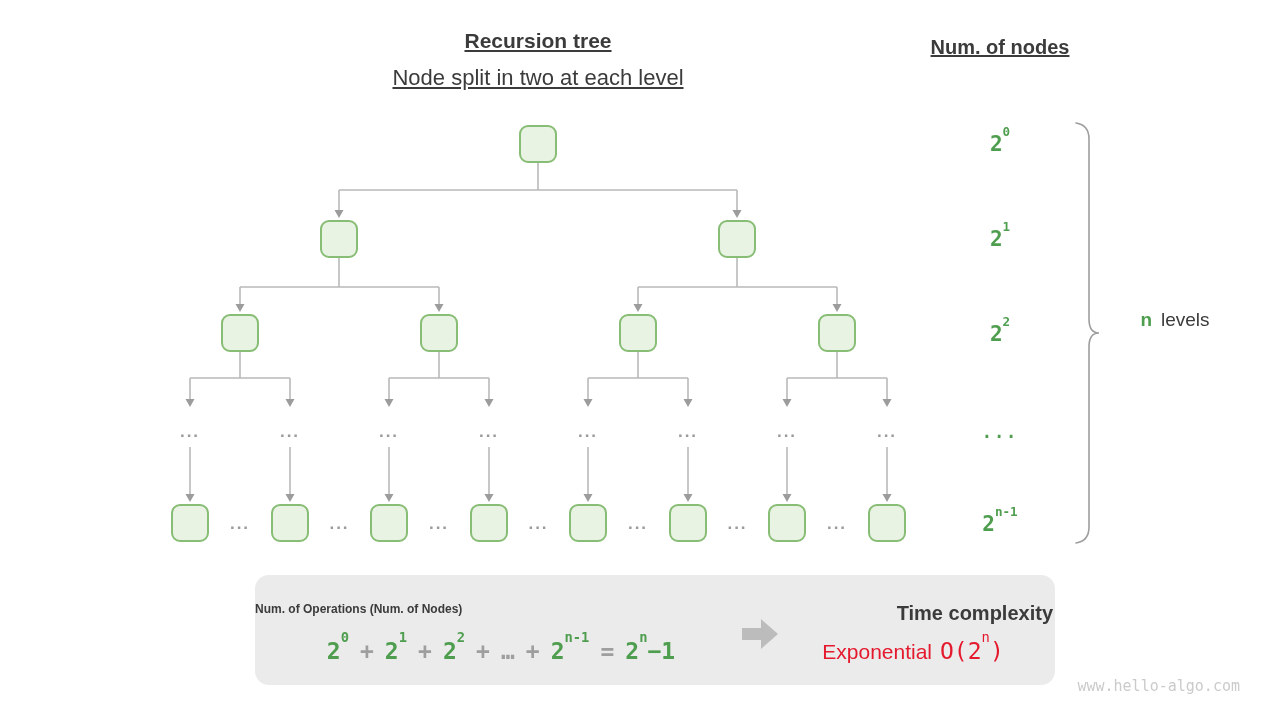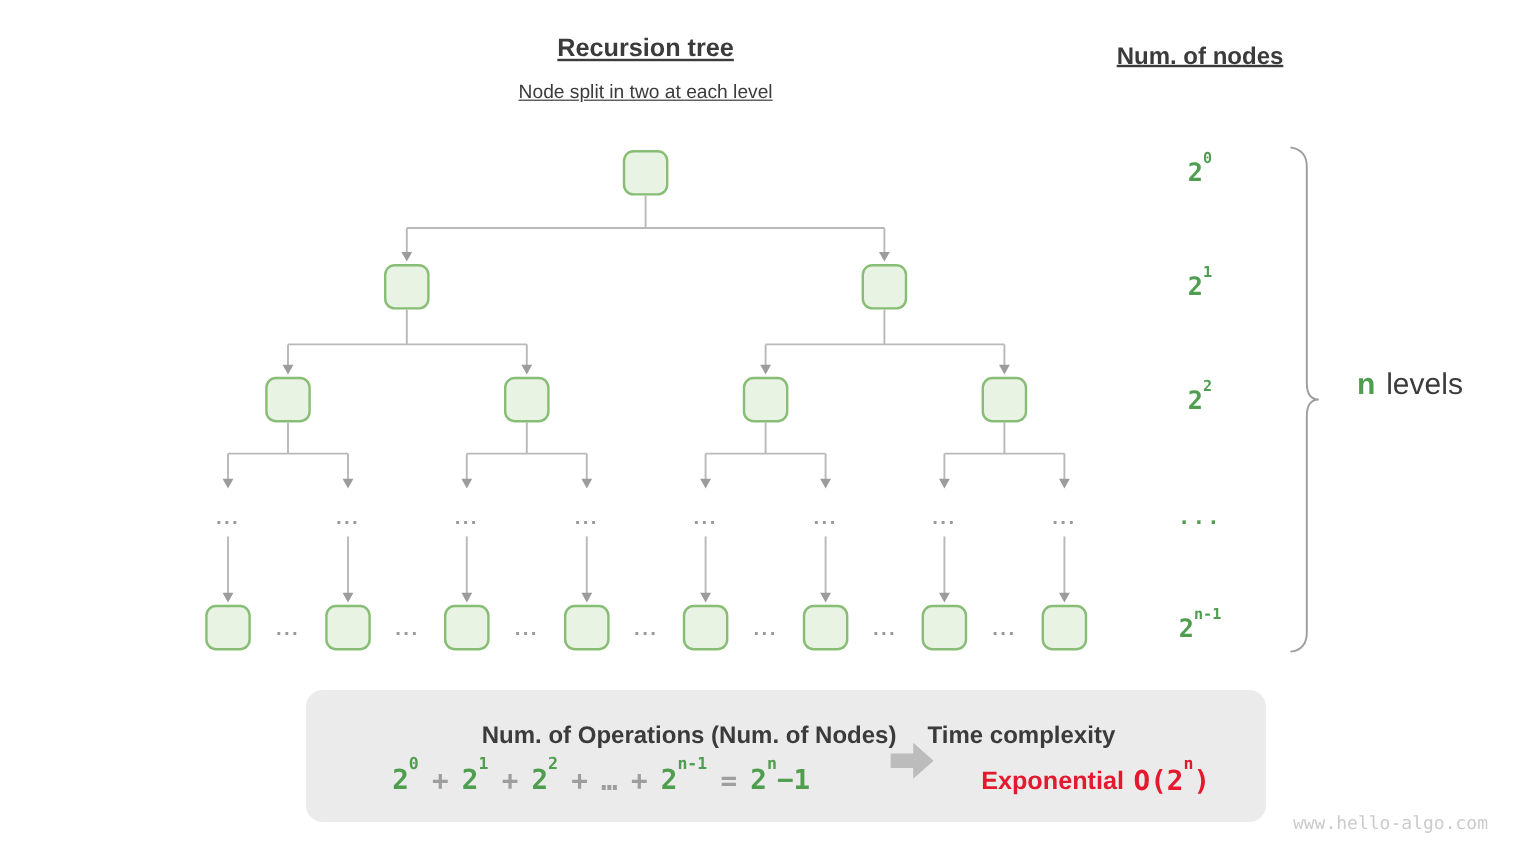--- a/index.html
+++ b/index.html
@@ -5,48 +5,48 @@
   html,body{margin:0;padding:0;}
   body{width:1280px;height:720px;position:relative;background:#ffffff;overflow:hidden;
        font-family:"Liberation Sans",sans-serif;}
   .abs{position:absolute;}
   .center{transform:translate(-50%,-50%);text-decoration:underline;}
   .dark{color:var(--dark);}
   .green{color:var(--green);}
   .gray{color:var(--gray);}
 
   #title{left:538px;top:41px;font-size:21px;font-weight:bold;white-space:nowrap;}
-  #subtitle{left:538px;top:78px;font-size:16px;white-space:nowrap;}
+  #subtitle{left:538px;top:78px;font-size:22px;white-space:nowrap;}
   #right-header{left:1000px;top:47px;font-size:20px;font-weight:bold;text-align:center;line-height:28px;white-space:nowrap;}
 
   #connector-svg{left:0;top:0;pointer-events:none;}
 
   .tree-node{position:absolute;width:38px;height:38px;box-sizing:border-box;
     border:2.5px solid var(--node-border);background:var(--node-fill);border-radius:9px;}
   .tree-dots{position:absolute;transform:translate(-50%,-50%);color:#9a9a9a;
     font-size:17px;font-weight:bold;letter-spacing:2px;white-space:nowrap;}
 
   .level-label{position:absolute;transform:translate(-50%,-50%);color:var(--green);
     font-family:"DejaVu Sans Mono",monospace;font-size:21px;font-weight:bold;white-space:nowrap;}
   .level-label sup, .tok sup, #o-notation sup{font-size:0.6em;position:relative;top:-0.55em;letter-spacing:0;}
   .level-label.dots{letter-spacing:2px;font-size:17px;}
 
-  #brace-label{left:1110px;top:305px;width:130px;text-align:center;font-size:25px;
+  #brace-label{left:1110px;top:305px;width:130px;text-align:center;font-size:19px;
     line-height:30px;color:var(--dark);}
   #brace-label .n{color:var(--green);font-weight:bold;margin-right:9px;}
 
   #summary-box{left:255px;top:575px;width:800px;height:110px;background:var(--box-bg);border-radius:14px;}
-  #ops-title{left:0;top:27px;width:492px;text-align:right;font-size:20px;font-weight:bold;color:var(--dark);white-space:nowrap;}
+  #ops-title{left:0;top:27px;width:492px;text-align:left;font-size:12px;font-weight:bold;color:var(--dark);white-space:nowrap;}
   #formula-row{left:0;top:62px;width:492px;display:flex;justify-content:center;align-items:baseline;gap:11px;
     font-family:"DejaVu Sans Mono",monospace;font-size:23px;font-weight:bold;white-space:nowrap;}
   .tok.green{color:var(--green);}
   .tok.gray{color:var(--gray);}
   #block-arrow{left:487px;top:42px;}
-  #time-title{left:518px;top:27px;width:280px;text-align:left;font-size:20px;font-weight:bold;color:var(--dark);white-space:nowrap;}
-  #complexity{left:518px;top:62px;width:280px;text-align:center;font-size:21px;font-weight:bold;color:var(--red);white-space:nowrap;}
+  #time-title{left:518px;top:27px;width:280px;text-align:right;font-size:20px;font-weight:bold;color:var(--dark);white-space:nowrap;}
+  #complexity{left:518px;top:62px;width:280px;text-align:center;font-size:21px;font-weight:normal;color:var(--red);white-space:nowrap;}
   #o-notation{font-family:"DejaVu Sans Mono",monospace;font-size:23px;margin-left:8px;}
 
   #watermark{right:40px;top:677px;font-family:"DejaVu Sans Mono",monospace;font-size:15px;color:#cbcbcb;}
 </style>
 </head>
 <body style="--green: #4f9e4f; --node-border: #87bd74; --node-fill: #e9f3e4; --line: #b9b9b9; --gray: #9e9e9e; --red: #e5192d; --dark: #3b3b3b; --box-bg: #ebebeb; --brace: #9e9e9e;">
 
 <svg id="connector-svg" class="abs" width="1280" height="720">
     <line x1="538" y1="163" x2="538" y2="190" stroke="#b9b9b9" stroke-width="1.6"></line>
     <line x1="339" y1="190" x2="737" y2="190" stroke="#b9b9b9" stroke-width="1.6"></line>

